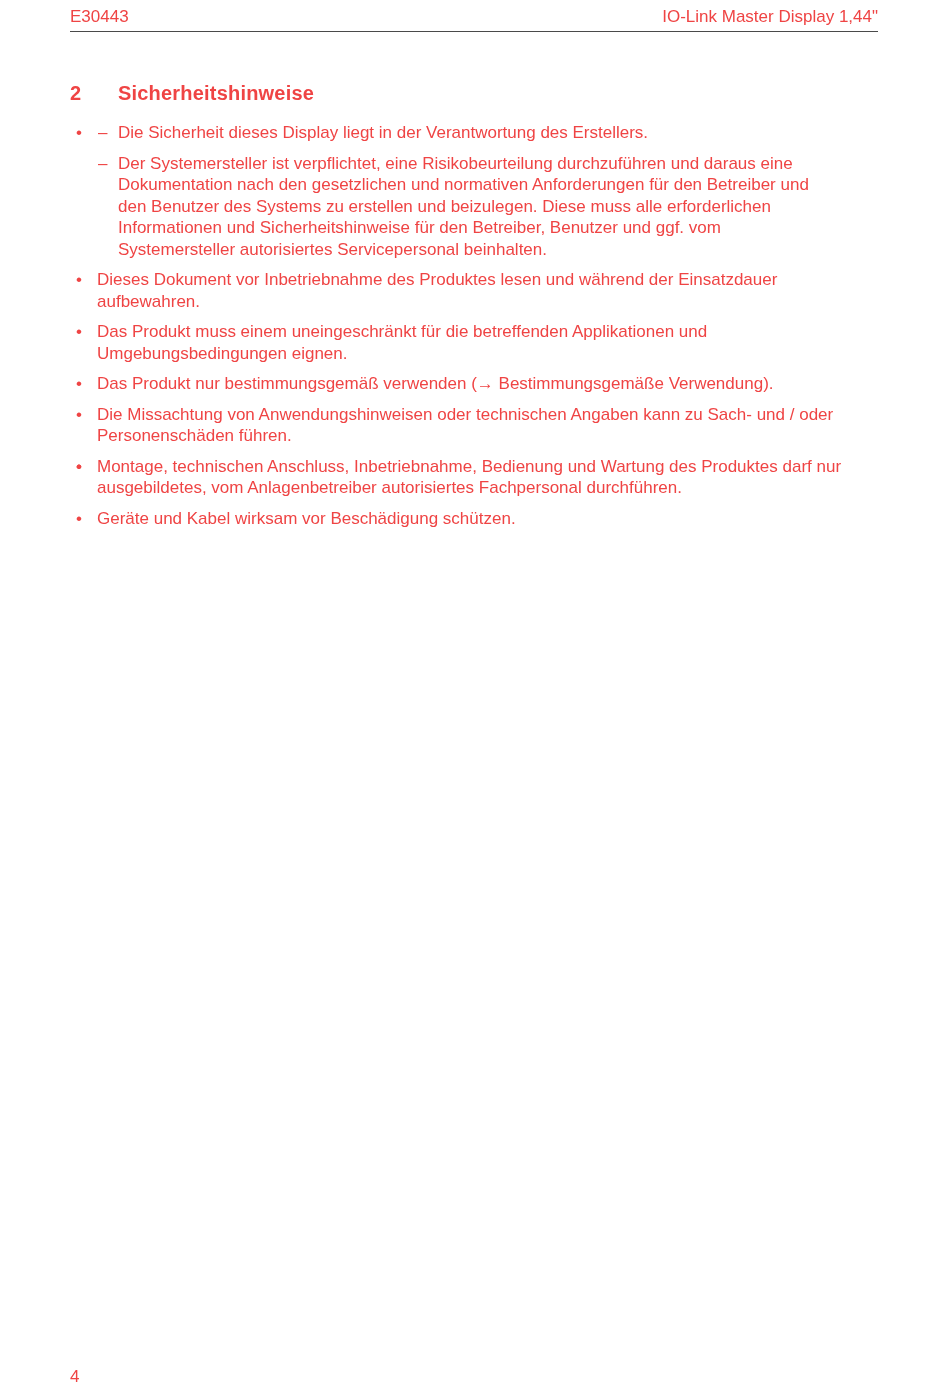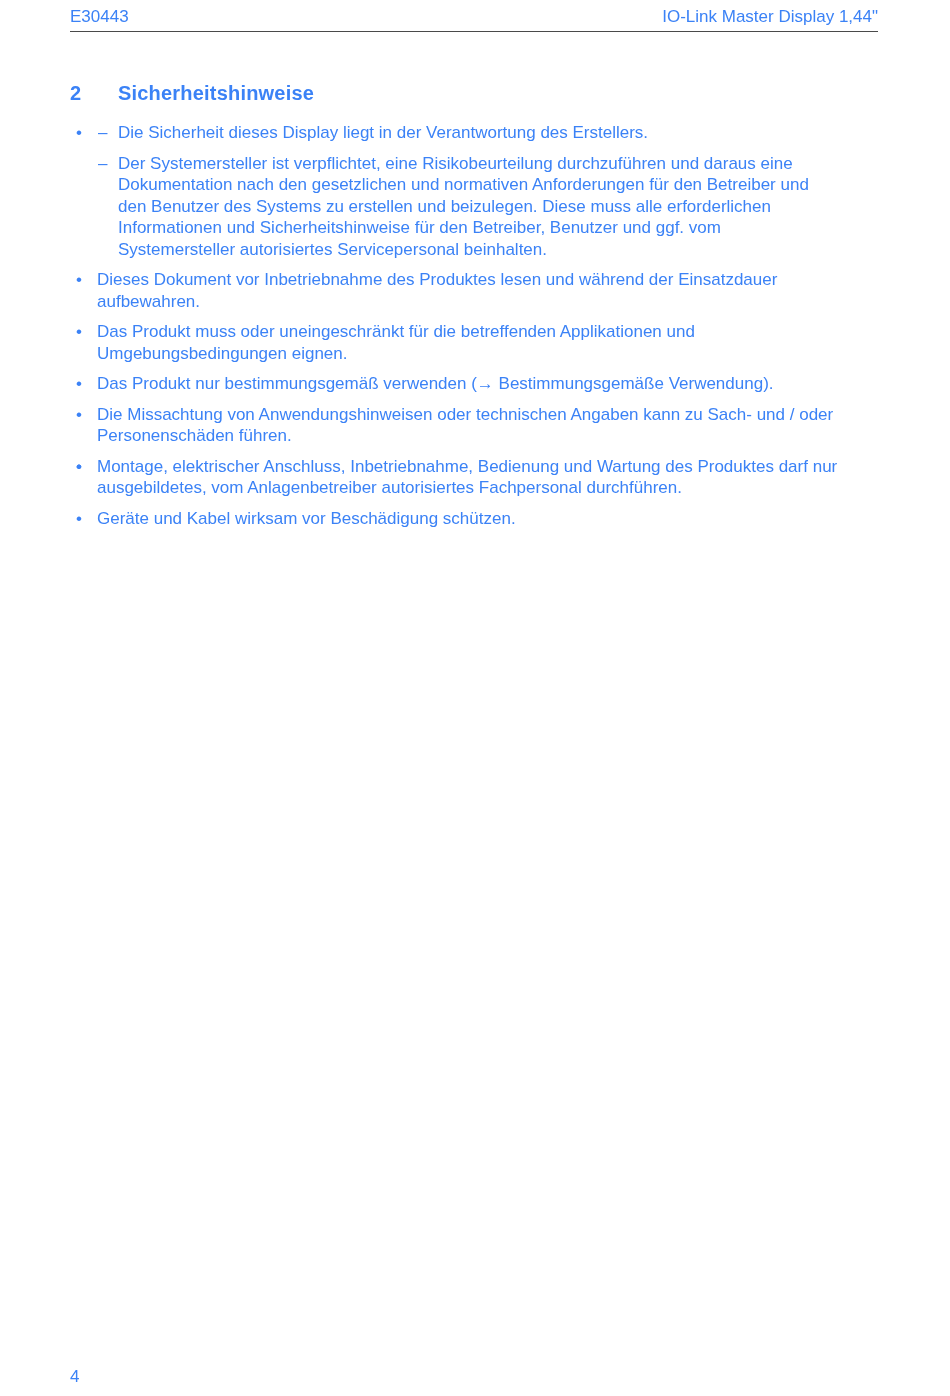--- a/index.html
+++ b/index.html
@@ -6,21 +6,21 @@
     margin: 0;
     padding: 0;
     background: #ffffff;
   }
   .page {
     position: relative;
     width: 950px;
     height: 1396px;
     background: #ffffff;
     font-family: "Liberation Sans", "DejaVu Sans", sans-serif;
-    color: #3b82f6;
+    color: #ef4444;
     overflow: hidden;
   }
   .page-header {
     position: absolute;
     top: 6px;
     left: 70px;
     right: 72px;
     display: flex;
     justify-content: space-between;
     align-items: baseline;
@@ -109,40 +109,40 @@
           <span class="text">Der Systemersteller ist verpflichtet, eine Risikobeurteilung durchzuführen und daraus eine Dokumentation nach den gesetzlichen und normativen Anforderungen für den Betreiber und den Benutzer des Systems zu erstellen und beizulegen. Diese muss alle erforderlichen Informationen und Sicherheitshinweise für den Betreiber, Benutzer und ggf. vom Systemersteller autorisiertes Servicepersonal beinhalten.</span>
         </div>
 
         <div class="list-item level-1">
           <span class="marker">•</span>
           <span class="text">Dieses Dokument vor Inbetriebnahme des Produktes lesen und während der Einsatzdauer aufbewahren.</span>
         </div>
 
         <div class="list-item level-1">
           <span class="marker">•</span>
-          <span class="text">Das Produkt muss oder uneingeschränkt für die betreffenden Applikationen und Umgebungsbedingungen eignen.</span>
+          <span class="text">Das Produkt muss einem uneingeschränkt für die betreffenden Applikationen und Umgebungsbedingungen eignen.</span>
         </div>
 
         <div class="list-item level-1">
           <span class="marker">•</span>
           <span class="text">Das Produkt nur bestimmungsgemäß verwenden (→ Bestimmungsgemäße Verwendung).</span>
         </div>
 
         <div class="list-item level-1">
           <span class="marker">•</span>
           <span class="text">Die Missachtung von Anwendungshinweisen oder technischen Angaben kann zu Sach- und / oder Personenschäden führen.</span>
         </div>
 
         <div class="list-item level-1">
           <span class="marker">•</span>
         </div>
 
         <div class="list-item level-1">
           <span class="marker">•</span>
-          <span class="text">Montage, elektrischer Anschluss, Inbetriebnahme, Bedienung und Wartung des Produktes darf nur ausgebildetes, vom Anlagenbetreiber autorisiertes Fachpersonal durchführen.</span>
+          <span class="text">Montage, technischen Anschluss, Inbetriebnahme, Bedienung und Wartung des Produktes darf nur ausgebildetes, vom Anlagenbetreiber autorisiertes Fachpersonal durchführen.</span>
         </div>
 
         <div class="list-item level-1">
           <span class="marker">•</span>
           <span class="text">Geräte und Kabel wirksam vor Beschädigung schützen.</span>
         </div>
       </div>
   </main>
 
   <footer class="page-footer">

